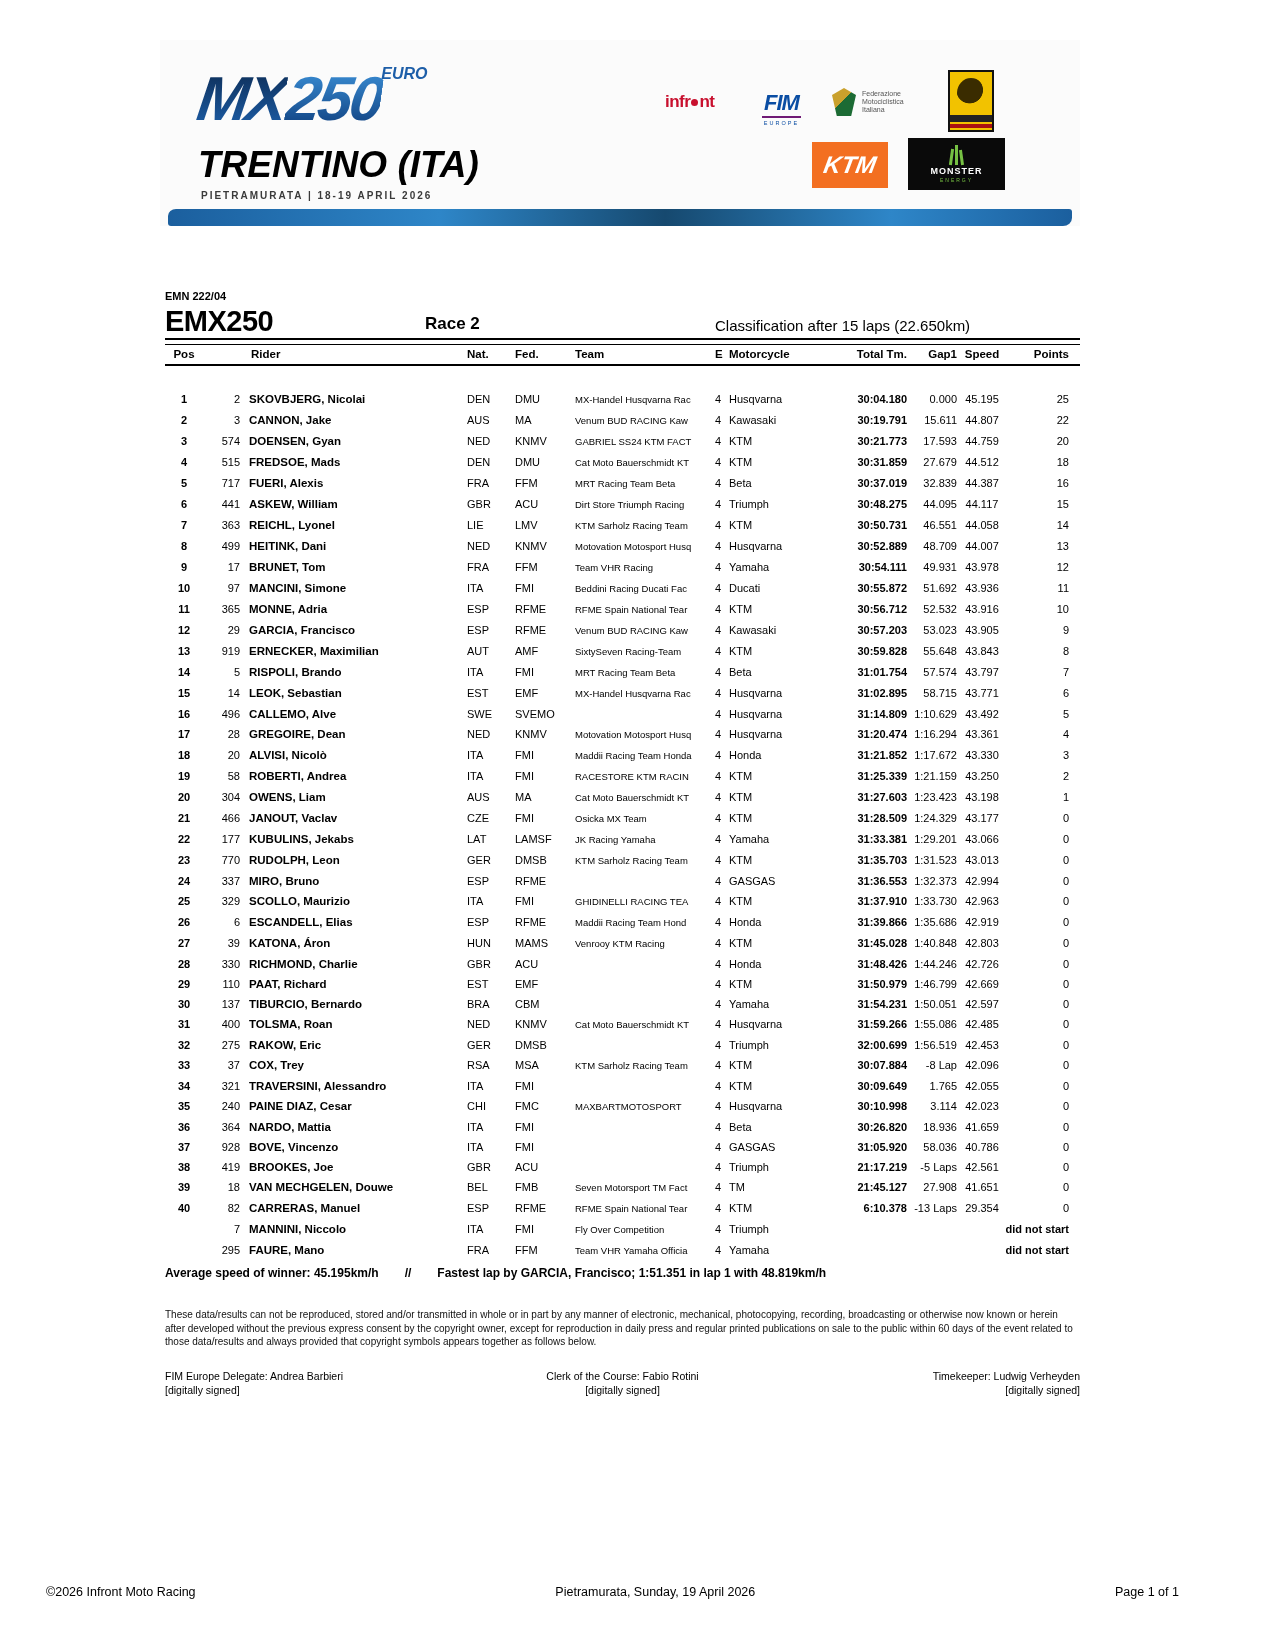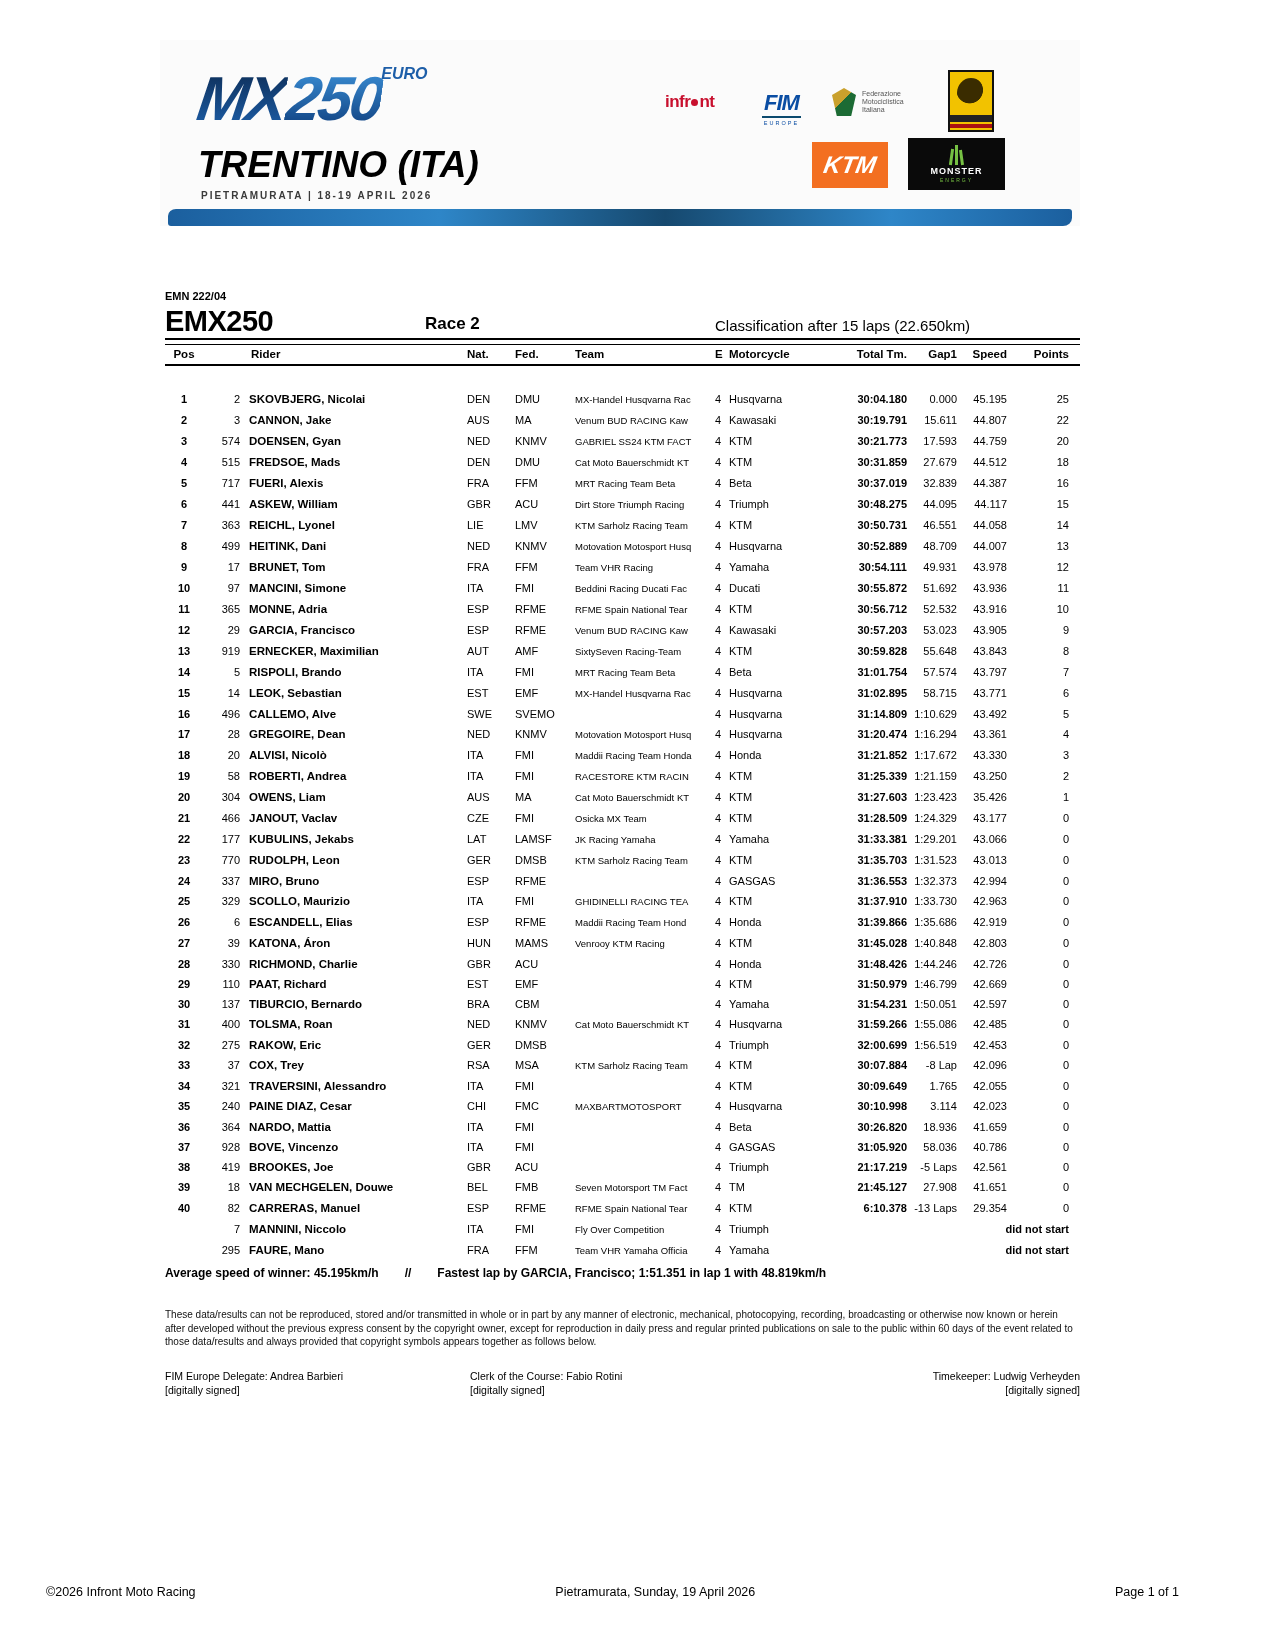--- a/index.html
+++ b/index.html
@@ -12,21 +12,21 @@
   .mxlogo .mx{font-size:62px;background:linear-gradient(180deg,#0d2d56,#1d5ea8);-webkit-background-clip:text;background-clip:text;color:transparent;transform:skewX(-8deg);display:inline-block;}
   .mxlogo .n250{font-size:62px;background:linear-gradient(180deg,#3b8fd6,#0f3f7e);-webkit-background-clip:text;background-clip:text;color:transparent;display:inline-block;transform:skewX(-8deg);text-shadow:none;margin-left:2px;}
   .mxlogo .euro{position:absolute;right:-46px;top:-2px;font-size:16px;letter-spacing:0;color:#1d5ea8;font-weight:900;}
   .event-title{position:absolute;left:38px;top:104px;font-size:37px;font-weight:900;font-style:italic;letter-spacing:0;}
   .event-sub{position:absolute;left:41px;top:150px;font-size:10px;font-weight:bold;color:#3a3a3a;letter-spacing:2px;}
   .brush{position:absolute;left:8px;right:8px;bottom:0;height:17px;background:linear-gradient(90deg,#1b5f9e,#2e86c8 30%,#16496f 55%,#2e86c8 80%,#1b5f9e);border-radius:8px 3px 9px 3px / 7px 3px 8px 3px;}
 
   .logo-infront{position:absolute;left:505px;top:52px;font-size:17px;font-weight:900;color:#c8102e;letter-spacing:-0.5px;}
   .logo-infront .dot{display:inline-block;width:7px;height:7px;background:#c8102e;border-radius:50%;margin:0 1px 1px 1px;}
   .logo-fim{position:absolute;left:602px;top:50px;color:#0a4da3;text-align:center;}
-  .logo-fim .fimtxt{font-size:22px;font-weight:900;font-style:italic;letter-spacing:-1px;border-bottom:2px solid #0c4a6e;padding:0 2px;}
+  .logo-fim .fimtxt{font-size:22px;font-weight:900;font-style:italic;letter-spacing:-1px;border-bottom:2px solid #701a75;padding:0 2px;}
   .logo-fim .fimsub{font-size:5.5px;letter-spacing:2px;margin-top:2px;color:#0a4da3;}
   .logo-fmi{position:absolute;left:672px;top:48px;display:flex;gap:6px;align-items:center;}
   .fmi-emblem{width:24px;height:28px;background:linear-gradient(135deg,#caa12c 0 45%,#1c6b34 45% 100%);clip-path:polygon(50% 0,100% 25%,80% 100%,20% 100%,0 25%);}
   .fmi-text{font-size:7px;color:#555;line-height:8px;}
   .logo-club{position:absolute;left:788px;top:30px;width:46px;height:62px;background:#f2c200;border:2px solid #111;box-sizing:border-box;}
   .logo-club .blob{position:absolute;left:7px;top:6px;width:28px;height:30px;background:radial-gradient(circle at 45% 40%,#3a2c00 55%,#f2c200 58%);border-radius:50%;}
   .logo-club .band{position:absolute;left:0;right:0;bottom:8px;height:7px;background:#222;}
   .logo-club .red{position:absolute;left:0;right:0;bottom:2px;height:4px;background:#a11;}
   .logo-ktm{position:absolute;left:652px;top:102px;width:76px;height:46px;background:#f36f21;display:flex;align-items:center;justify-content:center;}
   .logo-ktm span{color:#fff;font-weight:900;font-style:italic;font-size:24px;transform:skewX(-10deg);}
@@ -51,33 +51,33 @@
 
   .trow{display:grid;grid-template-columns:38px 46px 218px 48px 60px 140px 14px 96px 82px 50px 52px 60px;align-items:baseline;line-height:20px;font-size:11px;}
   .thead{font-weight:bold;font-size:11.5px;line-height:19px;}
   .c{white-space:nowrap;}
   .c-pos{text-align:center;font-weight:bold;}
   .c-num{text-align:right;padding-right:9px;}
   .c-name{font-weight:bold;font-size:11.5px;overflow:hidden;}
   .c-team{font-size:9.5px;overflow:hidden;}
   .c-total{text-align:right;font-weight:bold;}
   .c-gap{text-align:right;}
-  .c-speed{text-align:right;padding-right:2px;}
+  .c-speed{text-align:center;padding-right:2px;}
   .c-pts{text-align:right;}
   .thead .c-total,.thead .c-gap{font-weight:bold;}
   .rows{margin-top:23px;}
   .trow.dns .c-pts{grid-column:10 / 13;font-weight:bold;}
 
   .avgline{margin-top:5px;font-size:12px;font-weight:bold;display:flex;gap:26px;height:18px;}
   .notes{margin-top:32px;display:grid;grid-template-columns:400px 300px 1fr;}
   .notes .ntext{font-size:10px;line-height:14px;}
   .timeposted{font-size:19px;font-weight:bold;text-align:center;align-self:center;}
   .legal{margin-top:24px;font-size:10px;line-height:13.5px;color:#111;width:915px;}
   .signs{margin-top:20px;display:grid;grid-template-columns:1fr 1fr 1fr;font-size:10.5px;line-height:14px;}
-  .signs .mid{text-align:left;}
+  .signs .mid{text-align:center;}
   .signs .right{text-align:right;}
 
   .pagefoot{position:absolute;left:46px;top:1585px;width:1133px;display:flex;justify-content:space-between;font-size:12.5px;font-family:"Liberation Sans",sans-serif;}
 </style>
 </head>
 <body>
 
 <div class="page">
 
   <div class="banner">
@@ -426,21 +426,21 @@
     <div class="c c-pos">20</div>
     <div class="c c-num">304</div>
     <div class="c c-name">OWENS, Liam</div>
     <div class="c c-nat">AUS</div>
     <div class="c c-fed">MA</div>
     <div class="c c-team">Cat Moto Bauerschmidt KT</div>
     <div class="c c-e">4</div>
     <div class="c c-moto">KTM</div>
     <div class="c c-total">31:27.603</div>
     <div class="c c-gap">1:23.423</div>
-    <div class="c c-speed">35.426</div>
+    <div class="c c-speed">43.198</div>
     <div class="c c-pts">1</div>
   </div>
         <div class="trow">
     <div class="c c-pos">21</div>
     <div class="c c-num">466</div>
     <div class="c c-name">JANOUT, Vaclav</div>
     <div class="c c-nat">CZE</div>
     <div class="c c-fed">FMI</div>
     <div class="c c-team">Osicka MX Team</div>
     <div class="c c-e">4</div>

